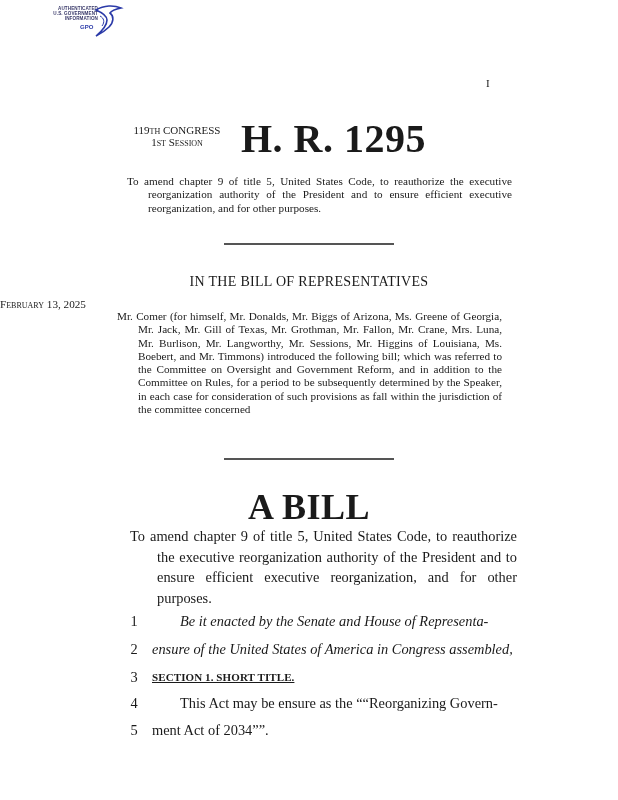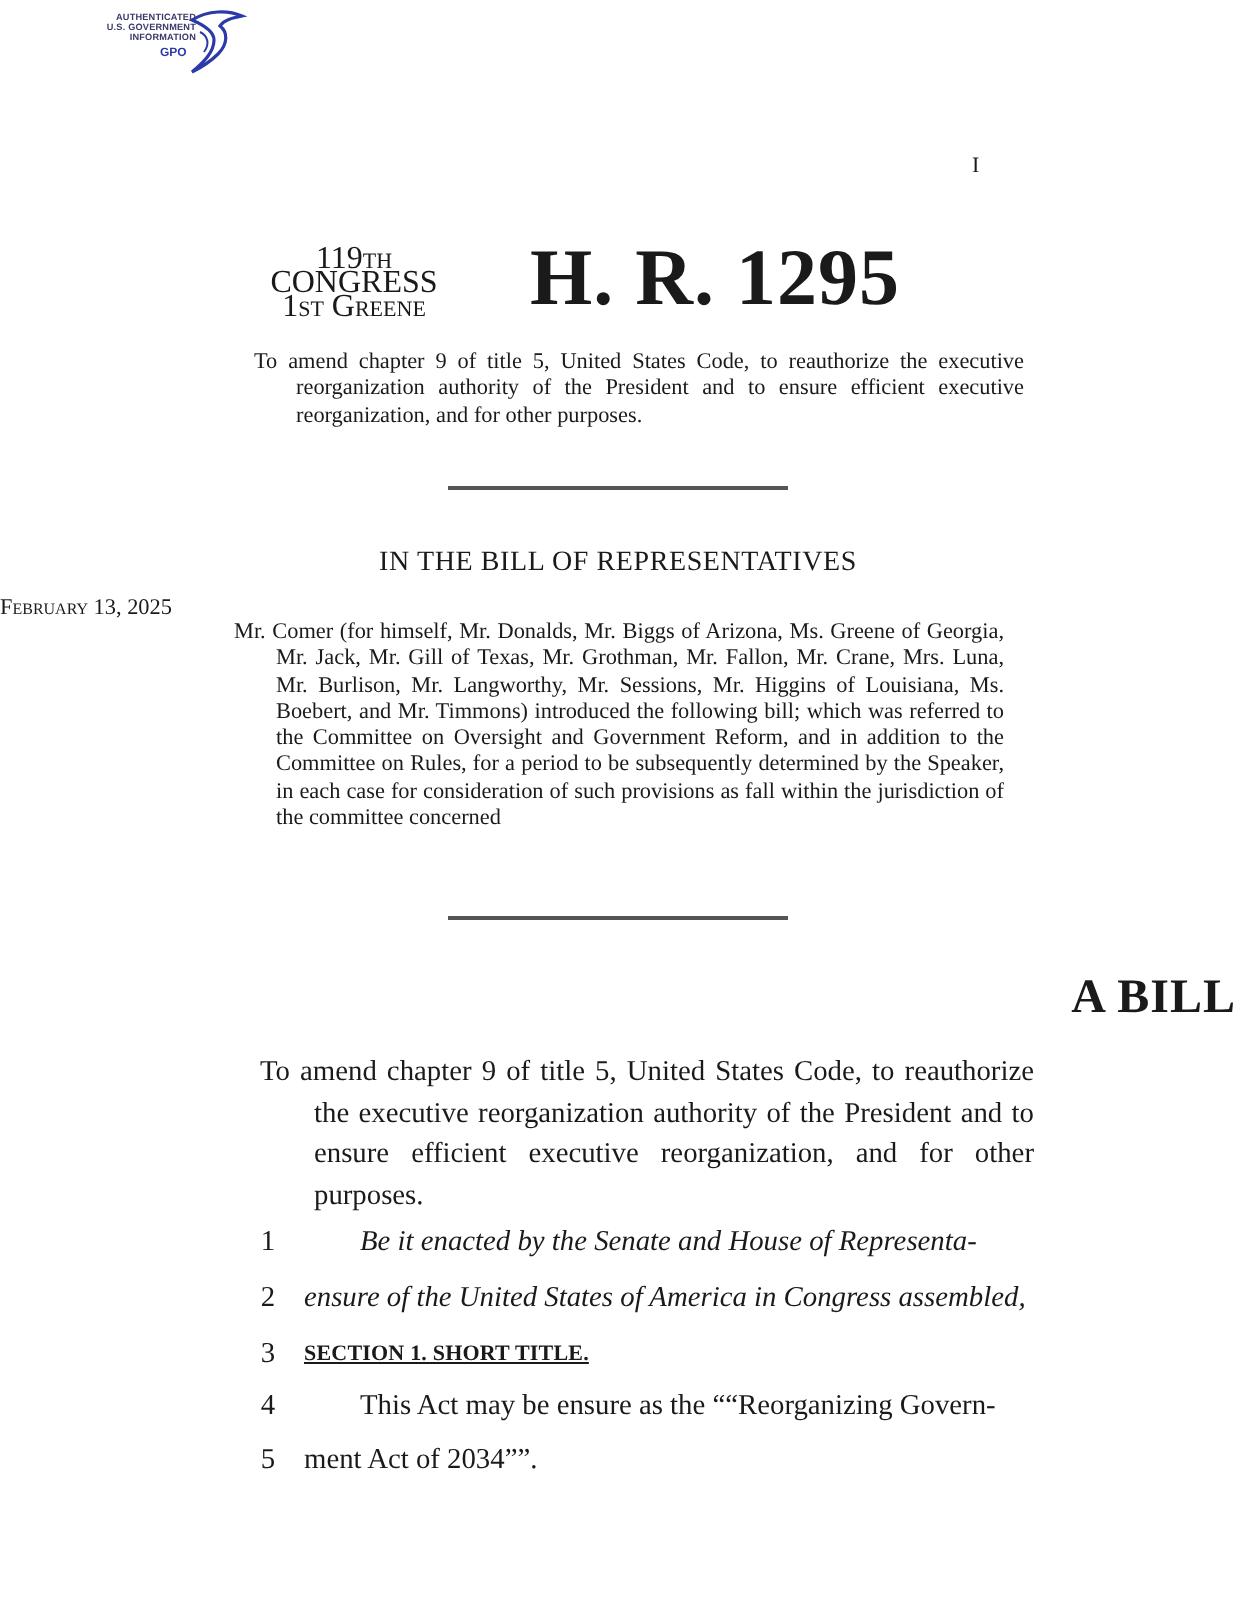--- a/index.html
+++ b/index.html
@@ -12,35 +12,35 @@
   #gpo-logo { left: 28px; top: 4px; width: 96px; height: 34px; }
   #gpo-logo .txt { position: absolute; left: 0; top: 2px; width: 70px; text-align: right;
                    font-family: "Liberation Sans", sans-serif; font-size: 4.6px; line-height: 5px;
                    color: #3a3a6a; font-weight: bold; letter-spacing: 0.1px; }
   #gpo-logo .gpo { position: absolute; left: 52px; top: 20px; font-family: "Liberation Sans", sans-serif;
                    font-size: 6px; color: #2b3aa8; font-weight: bold; }
   #gpo-logo svg { position: absolute; left: 66px; top: 0; }
 
   #page-number { left: 486px; top: 77px; font-size: 11px; }
 
-  #congress-block { left: 118px; top: 124px; width: 118px; text-align: center; font-size: 16px; line-height: 12px; }
-  #bill-number { left: 241px; top: 117px; font-size: 40px; font-weight: bold; letter-spacing: 0.5px; line-height: 44px; margin-left: 24px; }
+  #congress-block { left: 118px; top: 124px; width: 118px; text-align: center; font-size: 11px; line-height: 12px; }
+  #bill-number { left: 241px; top: 117px; font-size: 40px; font-weight: bold; letter-spacing: 0.5px; line-height: 44px; }
 
   .para { font-size: 11.2px; line-height: 13.3px; text-align: justify; }
   #short-purpose { left: 127px; top: 175px; width: 364px; padding-left: 21px; text-indent: -21px; }
 
   .rule { height: 1.5px; background: #555; }
   #rule-1 { left: 224px; top: 243px; width: 170px; }
   #rule-2 { left: 224px; top: 458px; width: 170px; }
 
   #house-heading { left: 0; width: 618px; top: 274px; text-align: center; font-size: 14px; letter-spacing: 0.3px; }
   #date-line { left: 0; width: 618px; top: 298px; font-size: 11.2px; }
   #sponsors { left: 117px; top: 310px; width: 364px; padding-left: 21px; text-indent: -21px; }
 
-  #a-bill { left: 0; width: 618px; top: 486px; text-align: right; font-size: 24px; font-weight: bold; letter-spacing: 0.5px; }
+  #a-bill { left: 0; width: 618px; top: 486px; text-align: center; font-size: 36px; font-weight: bold; letter-spacing: 0.5px; }
 
   #long-title { left: 130px; top: 526px; width: 360px; font-size: 14.4px; line-height: 20.5px;
                 padding-left: 27px; text-indent: -27px; text-align: justify; }
 
   .line { position: absolute; left: 0; font-size: 14.4px; line-height: 18px; }
   .lnum { position: absolute; left: 128px; width: 12px; text-align: center; }
   .ltxt { position: absolute; left: 152px; width: 338px; white-space: nowrap; }
   .it { font-style: italic; }
   .secthead { font-family: "Liberation Serif", serif; font-weight: bold; font-size: 11px; letter-spacing: 0.1px; text-decoration: underline; }
 
@@ -63,21 +63,21 @@
   <svg width="30" height="34" viewBox="0 0 30 34">
     <path d="M2 6 C10 1, 20 1, 27 4 C22 5, 18 6, 16 9 C20 12, 20 18, 15 23 C11 27, 6 30, 2 32 C8 27, 13 22, 13 16 C13 12, 9 9, 2 6 Z" fill="none" stroke="#2b3aa8" stroke-width="1.6"></path>
     <path d="M6 12 C10 14, 11 18, 8 22" fill="none" stroke="#2b3aa8" stroke-width="1"></path>
   </svg>
 </div>
 
 <div id="page-number" class="abs">I</div>
 
 <div id="congress-block" class="abs">
   <div class="sc">119th CONGRESS</div>
-  <div class="sc">1st Greene</div>
+  <div class="sc">1st Session</div>
 </div>
 <div id="bill-number" class="abs">H. R. 1295</div>
 
 <div id="short-purpose" class="abs para">To amend chapter 9 of title 5, United States Code, to reauthorize the executive reorganization authority of the President and to ensure efficient executive reorganization, and for other purposes.</div>
 
 <div id="rule-1" class="abs rule"></div>
 
 <div id="house-heading" class="abs">IN THE BILL OF REPRESENTATIVES</div>
 <div id="date-line" class="abs sc">February 13, 2025</div>
 <div id="sponsors" class="abs para">Mr. Comer (for himself, Mr. Donalds, Mr. Biggs of Arizona, Ms. Greene of Georgia, Mr. Jack, Mr. Gill of Texas, Mr. Grothman, Mr. Fallon, Mr. Crane, Mrs. Luna, Mr. Burlison, Mr. Langworthy, Mr. Sessions, Mr. Higgins of Louisiana, Ms. Boebert, and Mr. Timmons) introduced the following bill; which was referred to the Committee on Oversight and Government Reform, and in addition to the Committee on Rules, for a period to be subsequently determined by the Speaker, in each case for consideration of such provisions as fall within the jurisdiction of the committee concerned</div>

